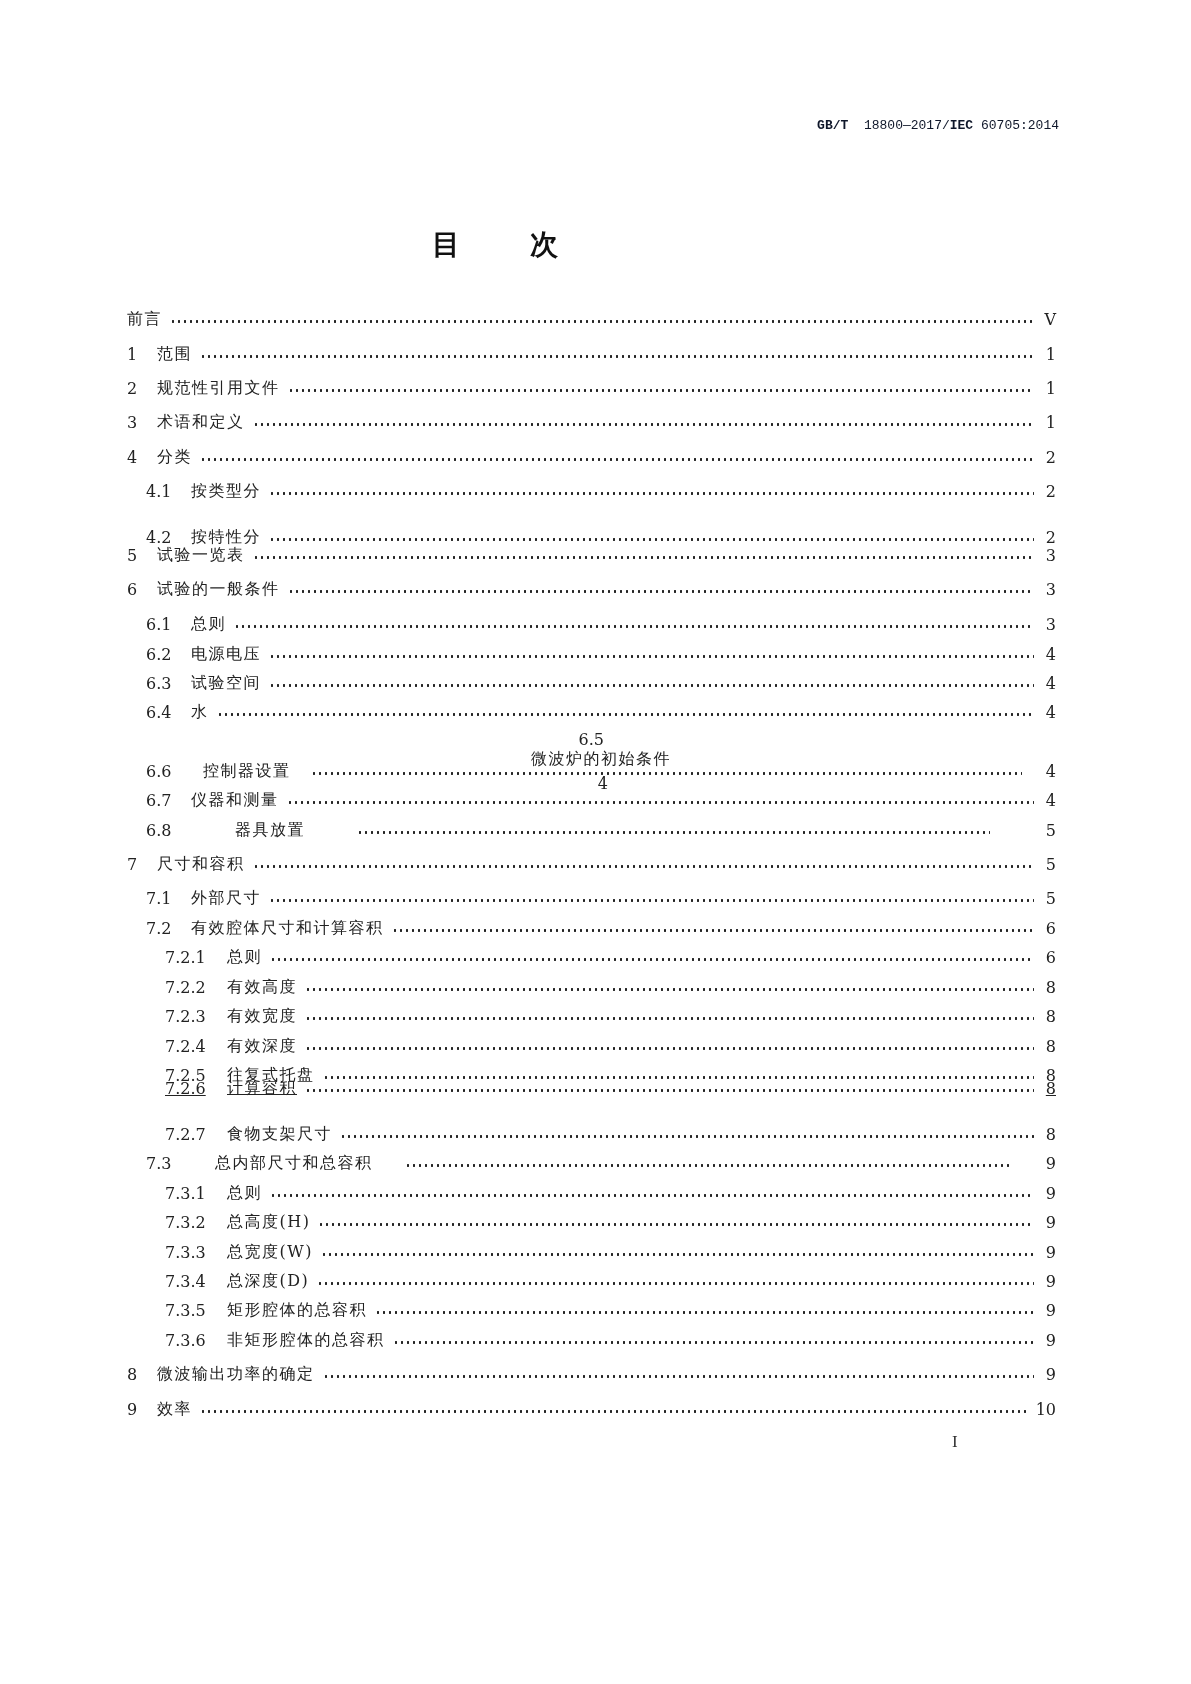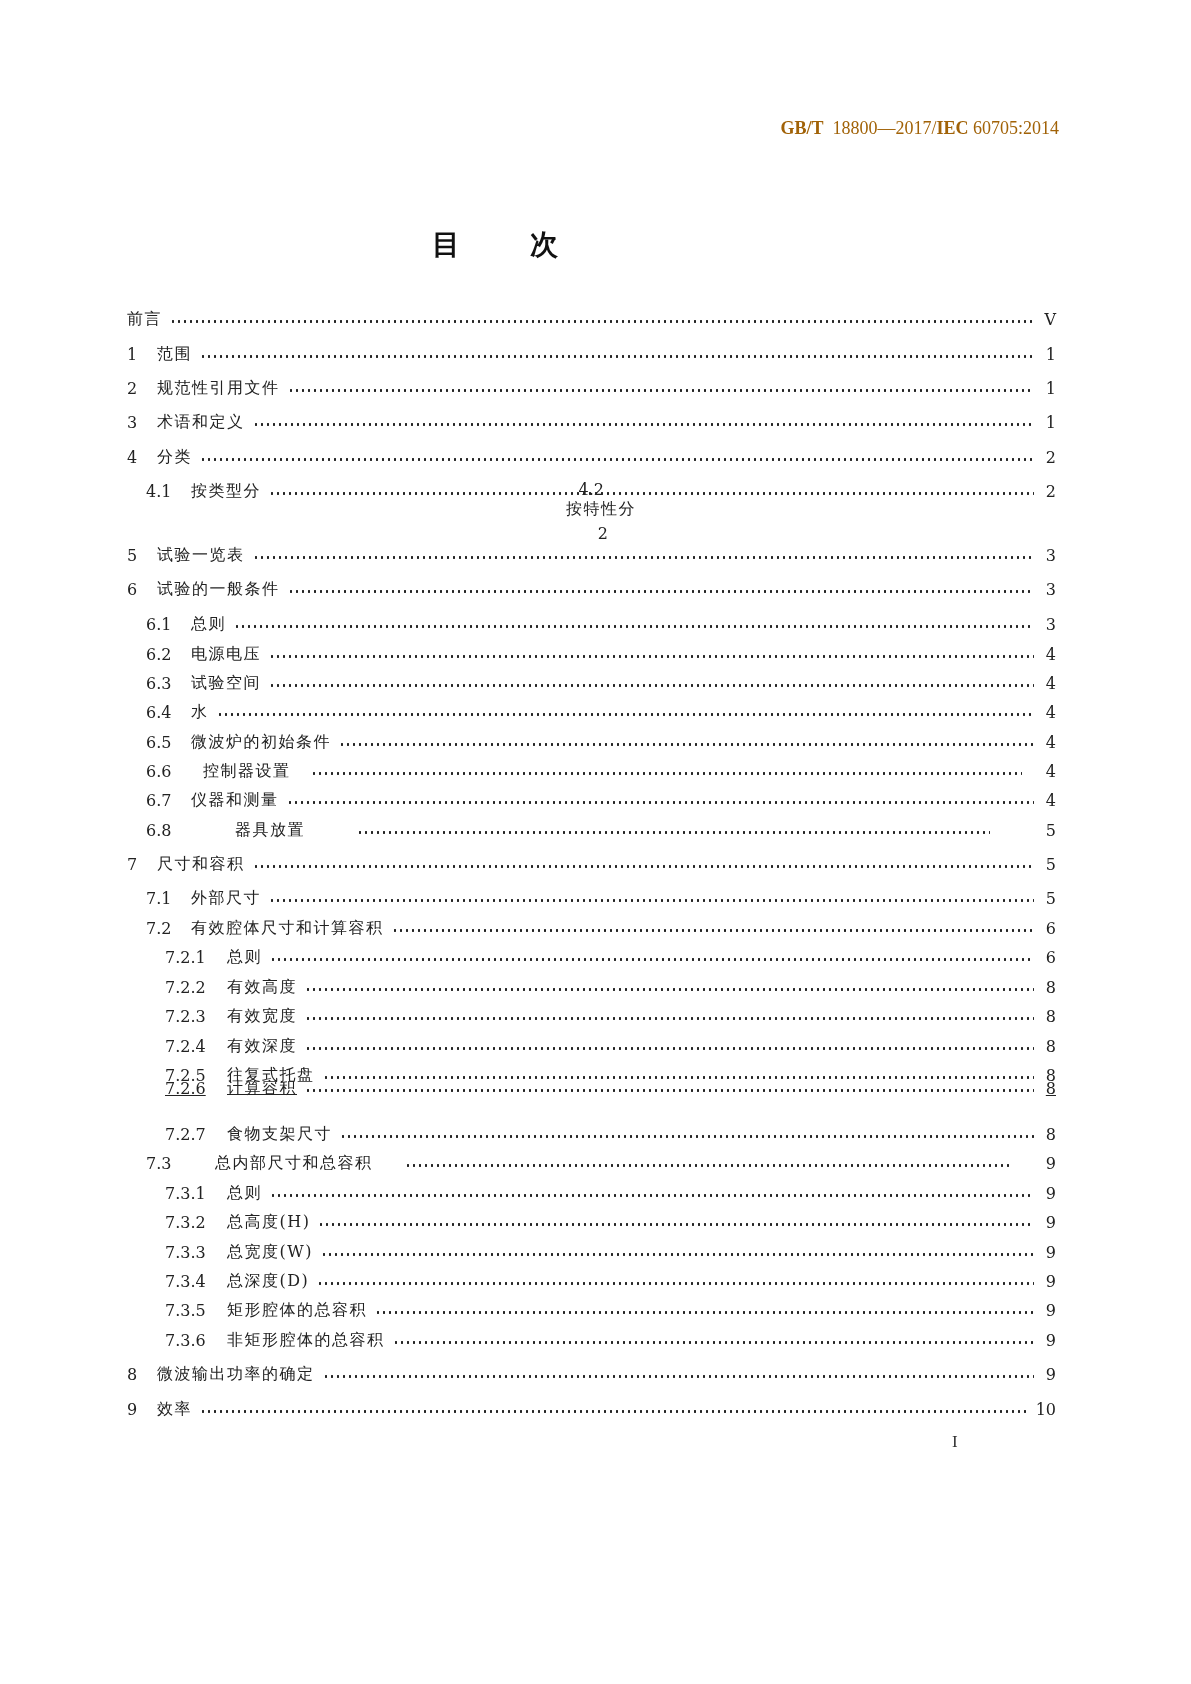--- a/index.html
+++ b/index.html
@@ -1,20 +1,20 @@
 <!DOCTYPE html>
 <html><head>
 <meta charset="utf-8">
 <style>
   html, body { margin: 0; padding: 0; background: #ffffff; }
   body { width: 1191px; height: 1684px; position: relative; overflow: hidden; color: #1a1a1a; }
   .std-no {
     position: absolute; top: 118px; right: 132px;
-    font-family: Liberation Serif, serif;
-    font-size: 18px; color: #a16207;
+    font-family: Liberation Mono, monospace;
+    font-size: 13px; color: #0f172a;
     white-space: nowrap;
   }
   .std-no .bold { font-weight: bold; }
   .title {
     position: absolute; top: 226px; left: 0; width: 990px; text-align: center;
     font-family: "DejaVu Sans", "Liberation Sans", sans-serif;
     font-size: 28px; font-weight: bold; color: #111; letter-spacing: 0;
   }
   .title span { display: inline-block; }
   .title .gap { width: 70px; }
@@ -87,21 +87,21 @@
       <span class="toc-label">分类</span>
       <span class="toc-dots"></span>
       <span class="toc-page">2</span>
     </div>
     <div class="toc-row lvl2" style="top: 479px;">
       <span class="toc-num">4.1</span>
       <span class="toc-label">按类型分</span>
       <span class="toc-dots"></span>
       <span class="toc-page">2</span>
     </div>
-    <div class="toc-row lvl2" style="top: 480px; flex-direction: column;">
+    <div class="toc-row lvl2" style="top: 525px;">
       <span class="toc-num">4.2</span>
       <span class="toc-label">按特性分</span>
       <span class="toc-dots"></span>
       <span class="toc-page">2</span>
     </div>
     <div class="toc-row lvl1" style="top: 543px;">
       <span class="toc-num">5</span>
       <span class="toc-label">试验一览表</span>
       <span class="toc-dots"></span>
       <span class="toc-page">3</span>
@@ -129,21 +129,21 @@
       <span class="toc-label">试验空间</span>
       <span class="toc-dots"></span>
       <span class="toc-page">4</span>
     </div>
     <div class="toc-row lvl2" style="top: 700px;">
       <span class="toc-num">6.4</span>
       <span class="toc-label">水</span>
       <span class="toc-dots"></span>
       <span class="toc-page">4</span>
     </div>
-    <div class="toc-row lvl2" style="top: 730px;">
+    <div class="toc-row lvl2" style="top: 730px; flex-direction: column;">
       <span class="toc-num">6.5</span>
       <span class="toc-label">微波炉的初始条件</span>
       <span class="toc-dots"></span>
       <span class="toc-page">4</span>
     </div>
     <div class="toc-row lvl2" style="top: 759px; gap: 12px;">
       <span class="toc-num">6.6</span>
       <span class="toc-label">控制器设置</span>
       <span class="toc-dots"></span>
       <span class="toc-page">4</span>

